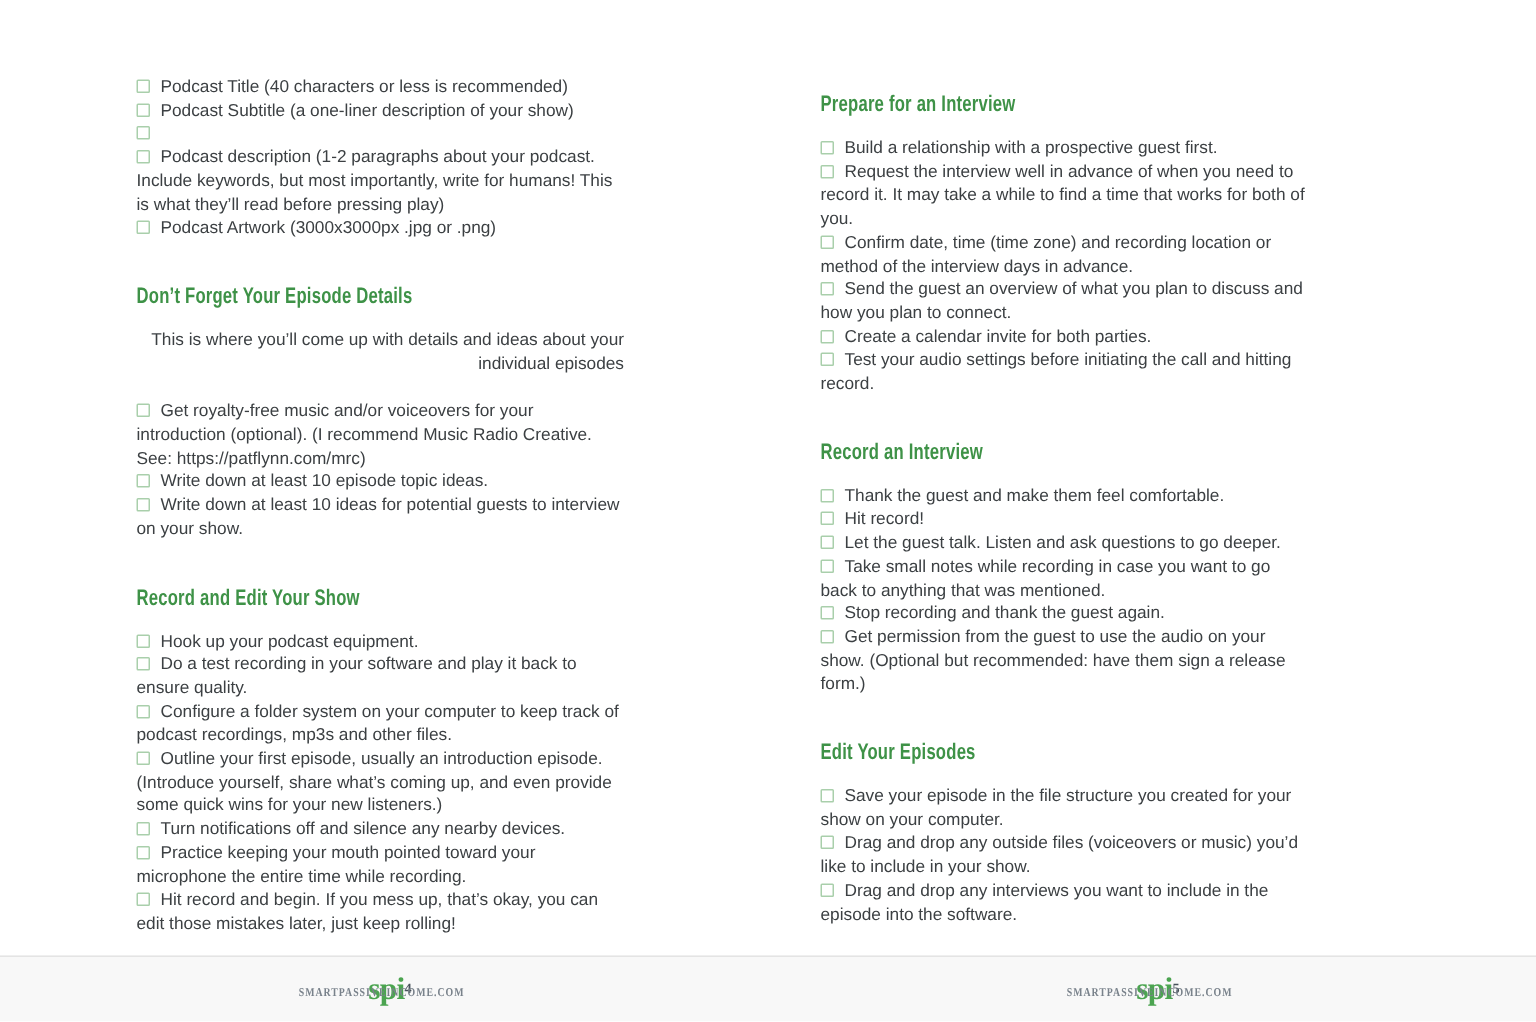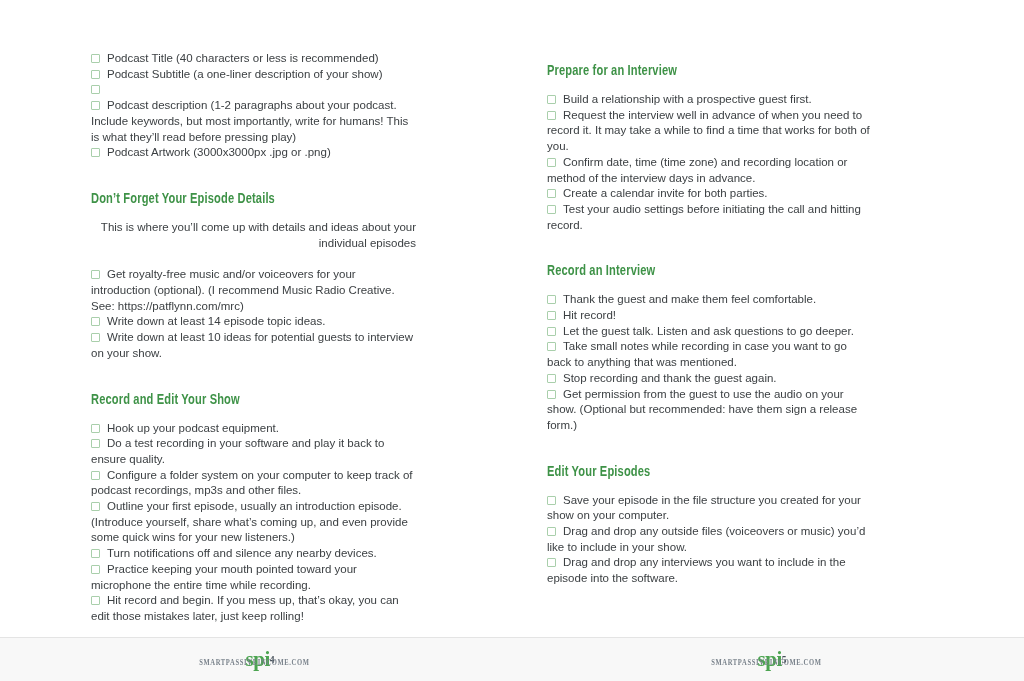--- a/index.html
+++ b/index.html
@@ -129,21 +129,21 @@
           <li><span class="cb"></span><span>Podcast Title (40 characters or less is recommended)</span></li>
           <li><span class="cb"></span><span>Podcast Subtitle (a one-liner description of your show)</span></li>
           <li><span class="cb"></span></li>
           <li><span class="cb"></span><span>Podcast description (1-2 paragraphs about your podcast. Include keywords, but most importantly, write for humans! This is what they’ll read before pressing play)</span></li>
           <li><span class="cb"></span><span>Podcast Artwork (3000x3000px .jpg or .png)</span></li>
         </ul>
         <h2><span class="h-inner">Don’t Forget Your Episode Details</span></h2>
         <p class="lede">This is where you’ll come up with details and ideas about your individual episodes</p>
         <ul class="checklist">
           <li><span class="cb"></span><span>Get royalty-free music and/or voiceovers for your introduction (optional). (I recommend Music Radio Creative. See: https://patflynn.com/mrc)</span></li>
-          <li><span class="cb"></span><span>Write down at least 14 episode topic ideas.</span></li>
+          <li><span class="cb"></span><span>Write down at least 10 episode topic ideas.</span></li>
           <li><span class="cb"></span><span>Write down at least 10 ideas for potential guests to interview on your show.</span></li>
         </ul>
         <h2><span class="h-inner">Record and Edit Your Show</span></h2>
         <ul class="checklist">
           <li><span class="cb"></span><span>Hook up your podcast equipment.</span></li>
           <li><span class="cb"></span><span>Do a test recording in your software and play it back to ensure quality.</span></li>
           <li><span class="cb"></span><span>Configure a folder system on your computer to keep track of podcast recordings, mp3s and other files.</span></li>
           <li><span class="cb"></span><span>Outline your first episode, usually an introduction episode. (Introduce yourself, share what’s coming up, and even provide some quick wins for your new listeners.)</span></li>
           <li><span class="cb"></span><span>Turn notifications off and silence any nearby devices.</span></li>
           <li><span class="cb"></span><span>Practice keeping your mouth pointed toward your microphone the entire time while recording.</span></li>
@@ -151,20 +151,21 @@
         </ul>
       </div>
   </div>
   <div class="page">
     <div class="content">
         <h2><span class="h-inner">Prepare for an Interview</span></h2>
         <ul class="checklist">
           <li><span class="cb"></span><span>Build a relationship with a prospective guest first.</span></li>
           <li><span class="cb"></span><span>Request the interview well in advance of when you need to record it. It may take a while to find a time that works for both of you.</span></li>
           <li><span class="cb"></span><span>Confirm date, time (time zone) and recording location or method of the interview days in advance.</span></li>
+          <li><span class="cb"></span><span>Send the guest an overview of what you plan to discuss and how you plan to connect.</span></li>
           <li><span class="cb"></span><span>Create a calendar invite for both parties.</span></li>
           <li><span class="cb"></span><span>Test your audio settings before initiating the call and hitting record.</span></li>
         </ul>
         <h2><span class="h-inner">Record an Interview</span></h2>
         <ul class="checklist">
           <li><span class="cb"></span><span>Thank the guest and make them feel comfortable.</span></li>
           <li><span class="cb"></span><span>Hit record!</span></li>
           <li><span class="cb"></span><span>Let the guest talk. Listen and ask questions to go deeper.</span></li>
           <li><span class="cb"></span><span>Take small notes while recording in case you want to go back to anything that was mentioned.</span></li>
           <li><span class="cb"></span><span>Stop recording and thank the guest again.</span></li>

